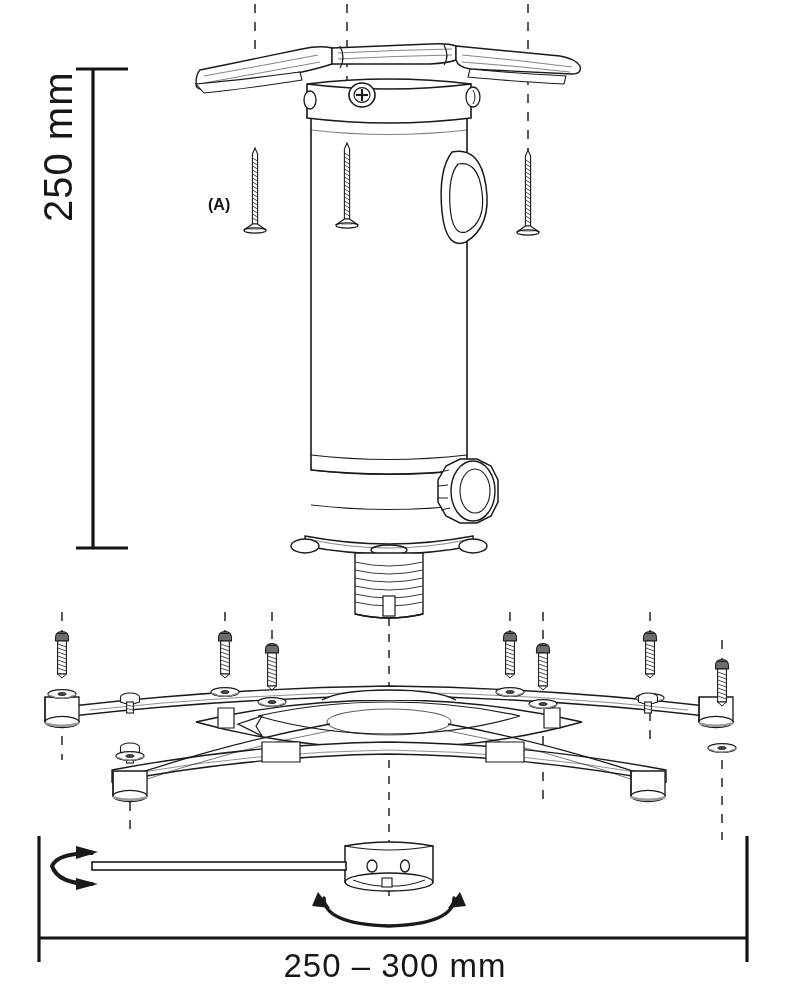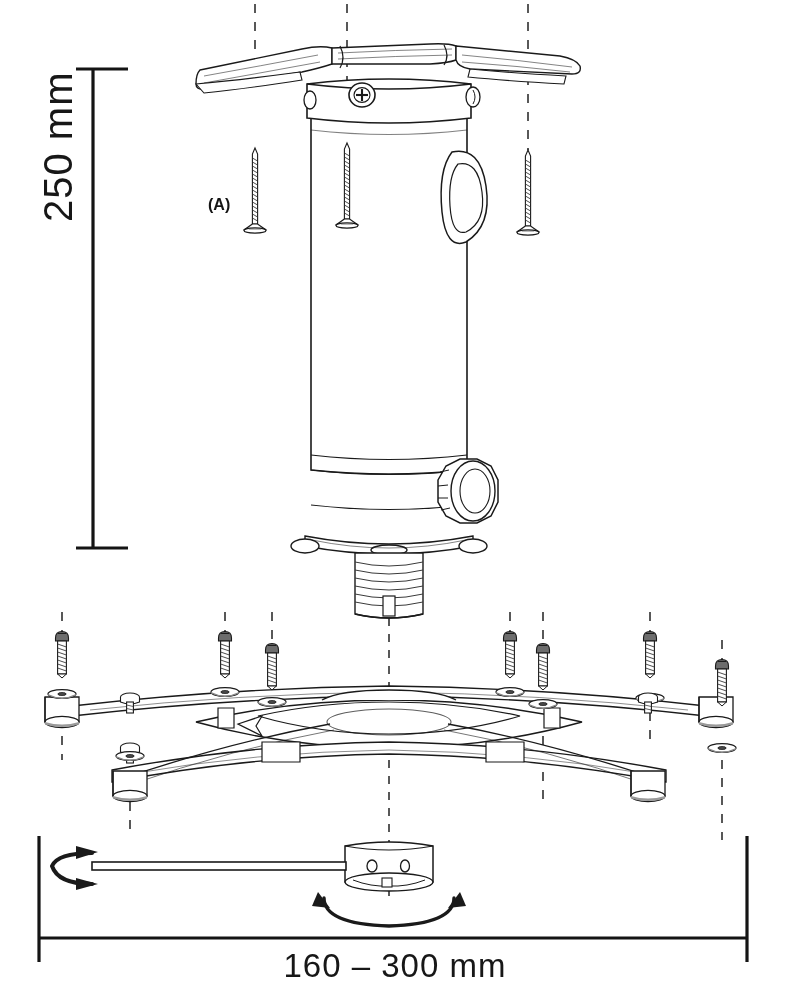--- a/index.html
+++ b/index.html
@@ -333,15 +333,15 @@
   <g>
     <path d="M324,898 Q324,924 389,926 Q454,924 454,898" fill="none" stroke="#1a1a1a" stroke-width="3.4" stroke-linecap="round"></path>
     <path d="M318,892 L330,908 L312,906 Z" fill="#1a1a1a"></path>
     <path d="M460,892 L448,908 L466,906 Z" fill="#1a1a1a"></path>
   </g>
 </svg>
 </div>
 
 <div class="dimlabel" id="label-height">250 mm</div>
 
-<div class="dimlabel" id="label-width">160 – 300 mm</div>
+<div class="dimlabel" id="label-width">250 – 300 mm</div>
 
 <div id="label-a">(A)</div>
 
 </body></html>

